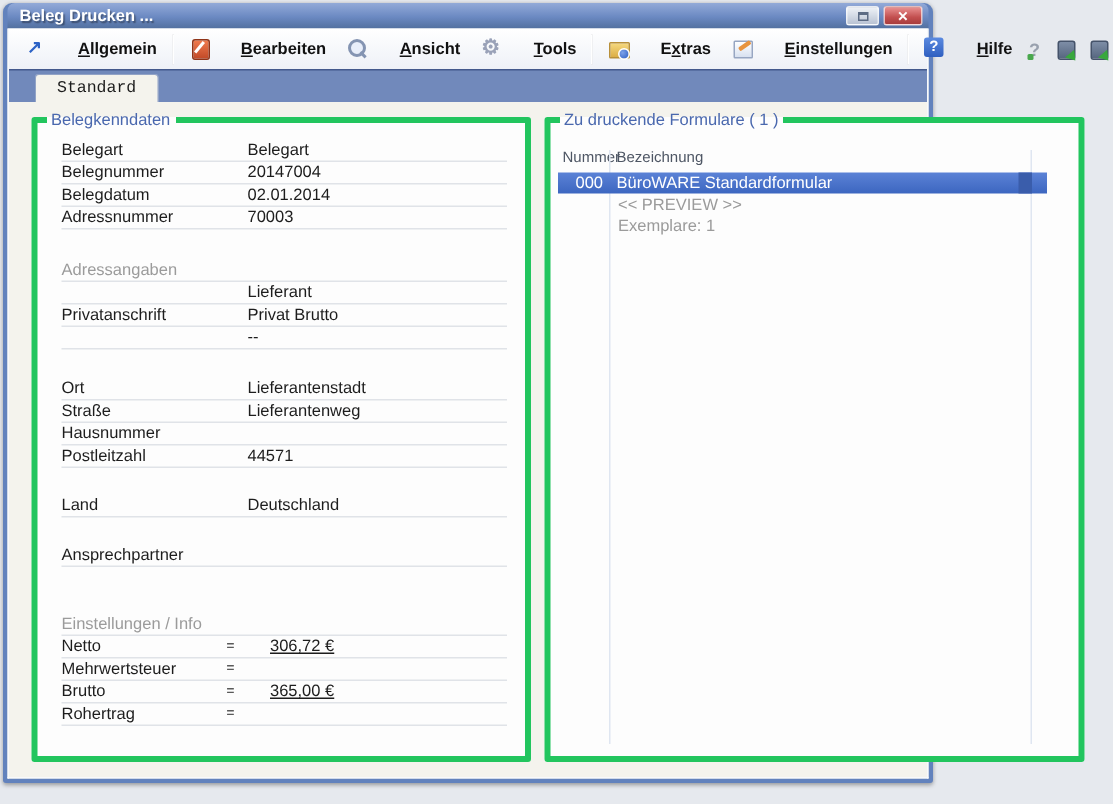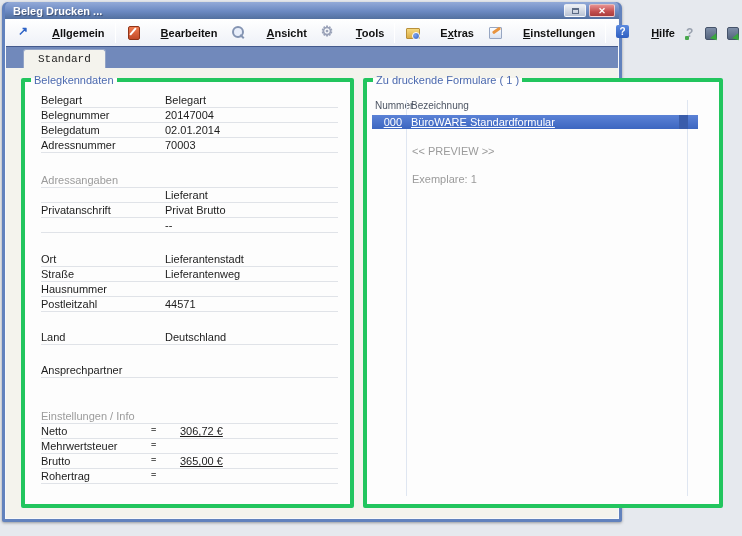--- a/index.html
+++ b/index.html
@@ -109,28 +109,28 @@
   .gaprow { margin:0 12px; }
   
   fieldset.right { position:absolute; }
   .list { position:absolute; left:5px; right:21px; top:14px; bottom:8px; }
   .vline { position:absolute; top:0; bottom:0; width:1px; background:#dfe6f1; }
   .vline.col { left:34px; }
   .vline.edge { right:10px; }
   .lheader { display:flex; height:13px; font-size:10px; color:#4e5664; margin-bottom:2px; }
   .lheader .c1 { width:34px; padding-left:3px; }
   .lheader .c2 { padding-left:5px; }
-  .lrow { display:flex; height:14px; font-size:11px; align-items:center; position:relative;text-decoration:underline; }
+  .lrow { display:flex; height:14px; font-size:11px; align-items:center; position:relative; }
   .lrow .c1 { width:34px; text-align:right; padding-right:4px; }
   .lrow .c2 { padding-left:5px; flex:1; }
   .lrow.selected {
     background:linear-gradient(#5b82d6,#3c66c0); color:#fff;
   }
   .lrow.selected .cap { position:absolute; right:10px; top:0; bottom:0; width:9px; background:#3a5dab; }
-  .meta-line { font-size:11px; color:#9b9b9b; padding-left:40px; margin-top:16px; }
+  .meta-line { font-size:11px; color:#9b9b9b; padding-left:40px; margin-top:2px; }
 </style>
 </head>
 <body>
 
 <div class="window">
   <div class="titlebar">
     <span class="title">Beleg Drucken ...</span>
     <div class="winbtns">
       <div class="wbtn restore">
           <span class="sq"></span>

